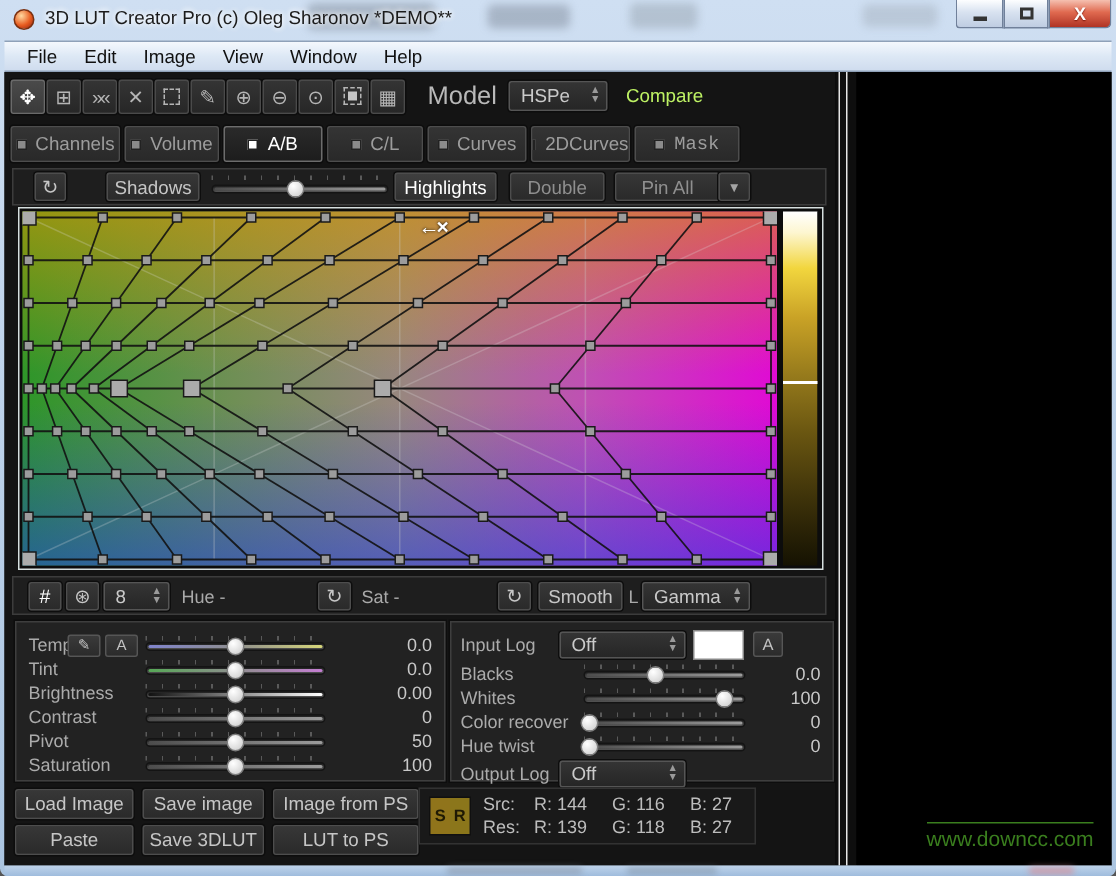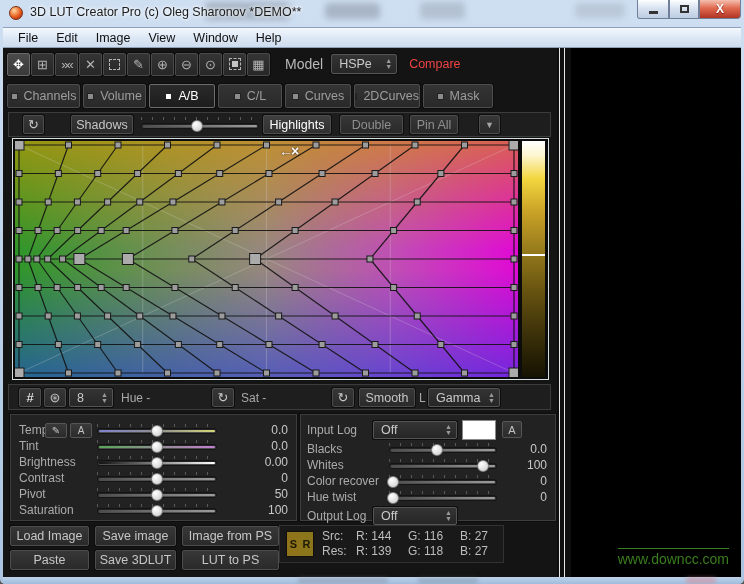--- a/index.html
+++ b/index.html
@@ -45,22 +45,22 @@
 
   
   .toolbar{position:absolute;left:4px;top:2px;height:28px;display:flex;align-items:center;}
   .tool-btn{width:23px;height:23px;margin-right:1px;font-size:13px;color:#b5b5b5;
     background:linear-gradient(180deg,#343434,#272727);border:1px solid #4a4a4a;box-shadow:0 0 0 1px #0d0d0d;
     border-radius:2px;display:flex;align-items:center;justify-content:center;}
   .tool-btn.active{background:linear-gradient(180deg,#4a4a4a,#3a3a3a);color:#ffffff;border-color:#6a6a6a;}
   .marquee{width:11px;height:11px;border:1px dashed #b5b5b5;}
   .cropglyph{width:12px;height:12px;border:1px dashed #b5b5b5;display:flex;align-items:center;justify-content:center;}
   .cropglyph i{width:6px;height:6px;background:#c5c5c5;display:block;}
-  .model-label{color:#b9b9b9;font-size:14px;margin:0 8px 0 14px;}
-  .compare-label{color:#ef4444;font-size:12.5px;margin-left:12px;}
+  .model-label{color:#b9b9b9;font-size:17px;margin:0 8px 0 14px;}
+  .compare-label{color:#bef264;font-size:12.5px;margin-left:12px;}
 
   .dd{position:relative;background:linear-gradient(180deg,#343434,#262626);border:1px solid #555;
     box-shadow:0 0 0 1px #0d0d0d;color:#cacaca;font-size:12.5px;display:flex;align-items:center;
     padding:0 18px 0 7px;border-radius:2px;}
   .dd .spin{position:absolute;right:4px;top:50%;transform:translateY(-50%);display:flex;flex-direction:column;
     line-height:6px;font-size:7px;color:#9a9a9a;}
 
   
   .tabs{position:absolute;left:4px;top:36px;height:40px;display:flex;}
   .tab{height:24px;margin-right:3px;display:flex;align-items:center;justify-content:center;gap:6px;
@@ -261,41 +261,41 @@
             <span>C/L</span>
           </div>
           <div class="tab" style="width: 66px;">
             <span class="ind"></span>
             <span>Curves</span>
           </div>
           <div class="tab" style="width: 66px;">
             <span class="ind"></span>
             <span>2DCurves</span>
           </div>
-          <div class="tab" style="width: 70px;">
+          <div class="tab" style="width: 70px; font-family: Liberation Mono, monospace;">
             <span class="ind"></span>
             <span>Mask</span>
           </div>
         </div>
 
       <div class="subrow">
         <div class="icon-btn btn" style="left:14px;">
             <span>↻</span>
           </div>
         <div class="btn" style="left:62px;width:62px;">Shadows</div>
         <div class="hslider">
           <div class="ticks" style="top:2px;"></div>
           <div class="track" style="top:8px;">
               <div class="groove"></div>
             <div class="handle" id="range-handle" style="left: 47%;"></div>
           </div>
         </div>
         <div class="btn lit" style="left:254px;width:68px;">Highlights</div>
         <div class="btn dim" style="left:331px;width:63px;">Double</div>
-        <div class="btn dim" style="left:401px;width:48px;">Pin All</div>
+        <div class="btn dim" style="left:401px;width:70px;">Pin All</div>
         <div class="icon-btn btn" style="left:470px;font-size:9px;color:#a5a5a5;">
             <span>▼</span>
           </div>
       </div>
 
       <div class="gridwrap">
         <div class="field">
           <div class="tint-top"></div>
           <div class="tint-bot"></div>
           <svg class="meshsvg" id="mesh" width="503" height="236" viewBox="0 0 503 236">

